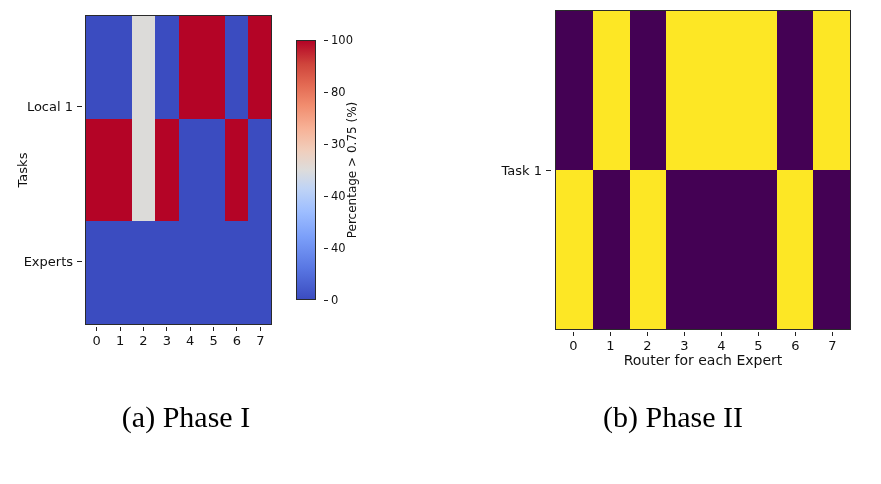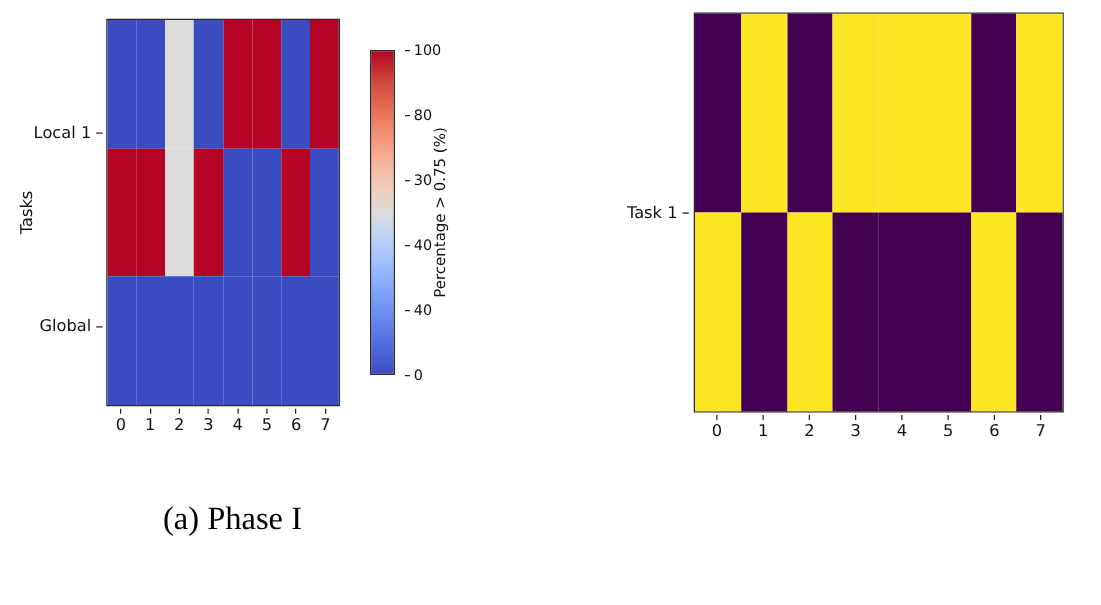--- a/index.html
+++ b/index.html
@@ -19,21 +19,21 @@
   .rot-label.small{font-size:12px;}
   .colorbar{position:absolute;box-sizing:border-box;border:1px solid #2a2a2a;}
   .cbar-gradient{background:linear-gradient(to top,
       #3b4cc0 0%, #5977e3 12%, #7b9ff9 24%, #9ebeff 34%, #c0d4f5 43%,
       #dddcdb 50%, #f1cdba 58%, #f7b297 66%, #f18d6f 75%, #e36a53 83%,
       #cf453c 91%, #b40426 100%);}
   .cbar-ticks{position:absolute;display:flex;flex-direction:column;justify-content:space-between;}
   .cbar-tick{height:0;display:flex;align-items:center;font-size:11.5px;color:#111;}
   .cbar-tick .mark{width:4px;height:1px;background:#222;margin-right:3px;}
   .caption{position:absolute;transform:translateX(-50%);white-space:nowrap;
-           font-family:"Liberation Serif","DejaVu Serif",serif;font-size:26px;color:#000;}
+           font-family:"Liberation Serif","DejaVu Serif",serif;font-size:30px;color:#000;}
 </style>
 </head>
 <body>
 
 <div class="canvas">
 
   <div class="panel">
     <div class="heatmap" style="left: 85px; top: 15px; width: 187px; height: 310px; grid-template-columns: repeat(8, 1fr); grid-template-rows: repeat(3, 1fr);">
         <div style="background: rgb(59, 76, 192);"></div>
         <div style="background: rgb(59, 76, 192);"></div>
@@ -59,21 +59,21 @@
         <div style="background: rgb(59, 76, 192);"></div>
         <div style="background: rgb(59, 76, 192);"></div>
         <div style="background: rgb(59, 76, 192);"></div>
       </div>
     <div class="yticks" style="left:6px;top:29px;width:76px;height:310px;">
         <div class="ytick">
           <span>Local 1</span>
           <div class="mark"></div>
         </div>
         <div class="ytick">
-          <span>Global</span>
+          <span>Experts</span>
           <div class="mark"></div>
         </div>
       </div>
     <div class="rot-label" style="left:22px;top:170px;">Tasks</div>
     <div class="xticks" style="left:85px;top:327px;width:187px;height:22px;">
         <div class="xtick">
           <div class="mark"></div>
           <span>0</span>
         </div>
         <div class="xtick">
@@ -188,15 +188,17 @@
         </div>
         <div class="xtick">
           <div class="mark"></div>
           <span>6</span>
         </div>
         <div class="xtick">
           <div class="mark"></div>
           <span>7</span>
         </div>
       </div>
+    <div class="axis-label" style="left:555px;top:352px;width:296px;">Router for each Expert</div>
+    <div class="caption" style="left:673px;top:400px;">(b) Phase II</div>
   </div>
 
 </div>
 
 </body></html>

